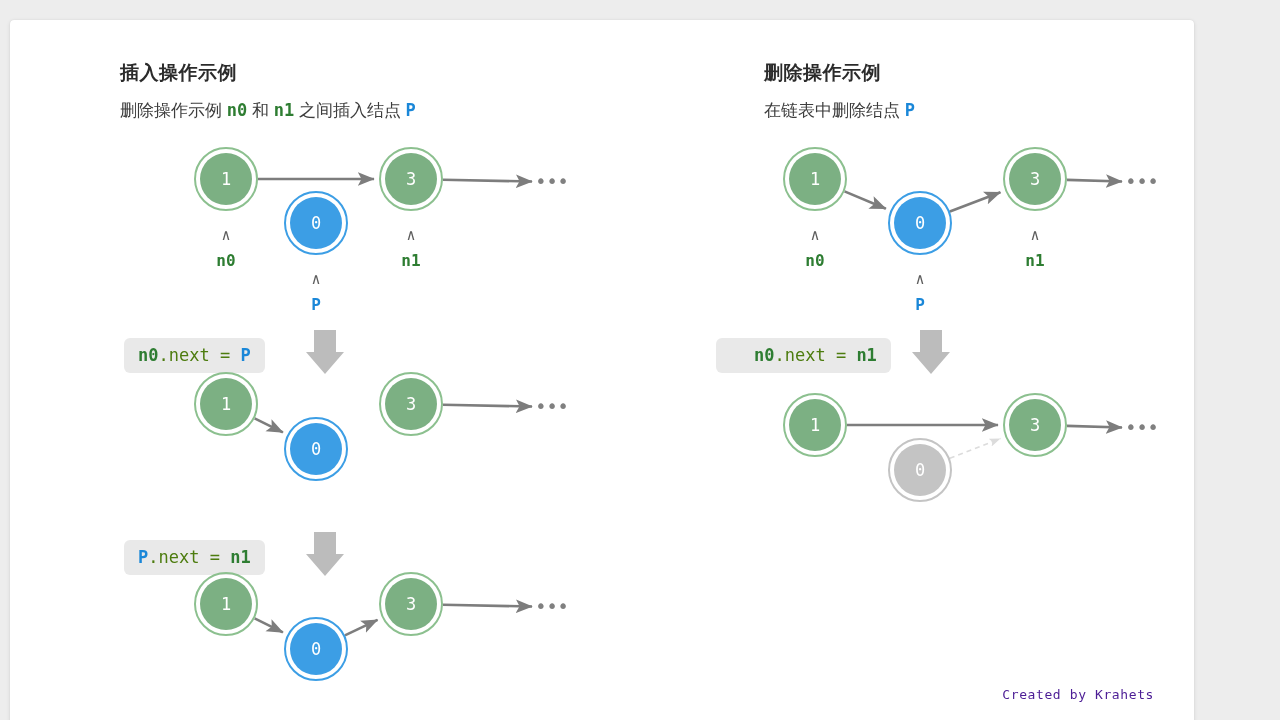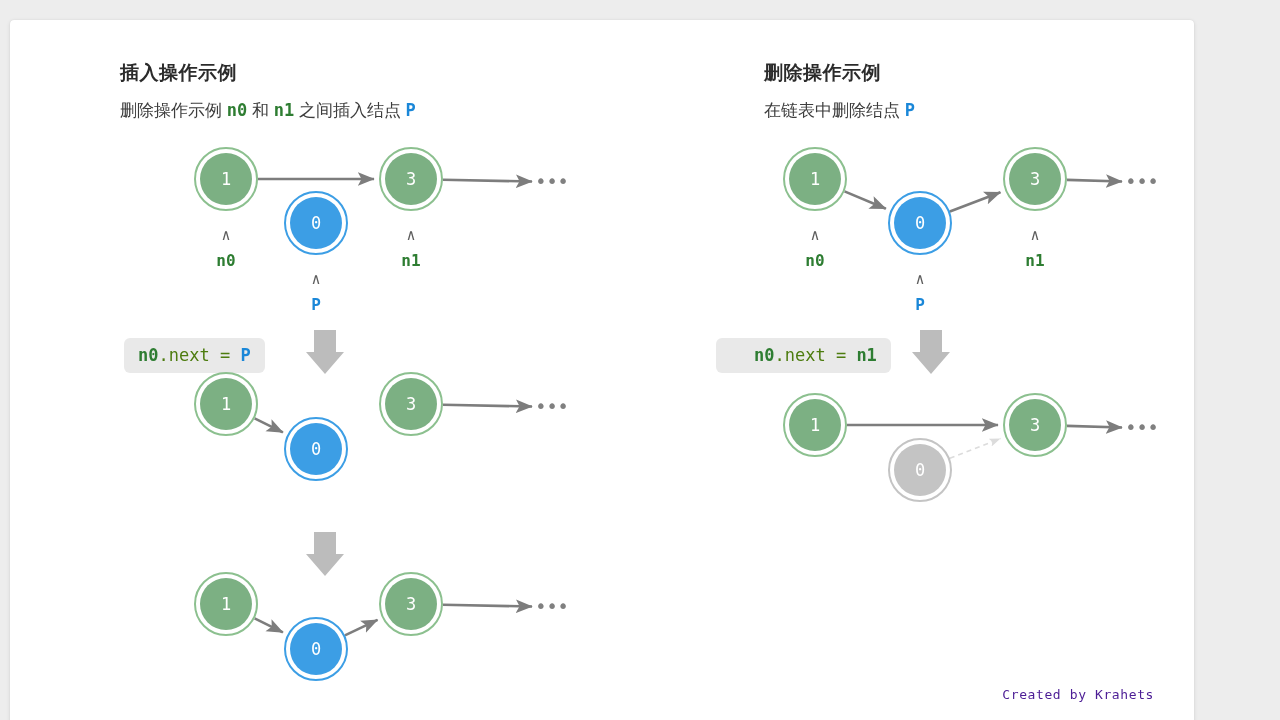--- a/index.html
+++ b/index.html
@@ -90,20 +90,21 @@
 
 <div id="root">
   <div id="card">
 
     <div class="panel" style="left:110px; top:40px;">
       <div class="panel-title">插入操作示例</div>
       <div class="panel-sub"><span>删除操作示例 </span><span class="mono var-green">n0</span><span> 和 </span><span class="mono var-green">n1</span><span> 之间插入结点 </span><span class="mono var-blue">P</span></div>
     </div>
 
     <div class="code-badge" style="left:114px; top:318px;"><span class="kw var-green">n0</span><span class="plain">.next = </span><span class="kw var-blue">P</span></div>
+    <div class="code-badge" style="left:114px; top:520px;"><span class="kw var-blue">P</span><span class="plain">.next = </span><span class="kw var-green">n1</span></div>
 
     <div class="panel" style="left:710px; top:40px;margin-left:44px;">
       <div class="panel-title">删除操作示例</div>
       <div class="panel-sub"><span>在链表中删除结点 </span><span class="mono var-blue">P</span></div>
     </div>
 
     <div class="code-badge" style="left:706px; top:318px;padding-left:38px;"><span class="kw var-green">n0</span><span class="plain">.next = </span><span class="kw var-green">n1</span></div>
 
     <svg class="graph" width="1260" height="704">
       <defs>

